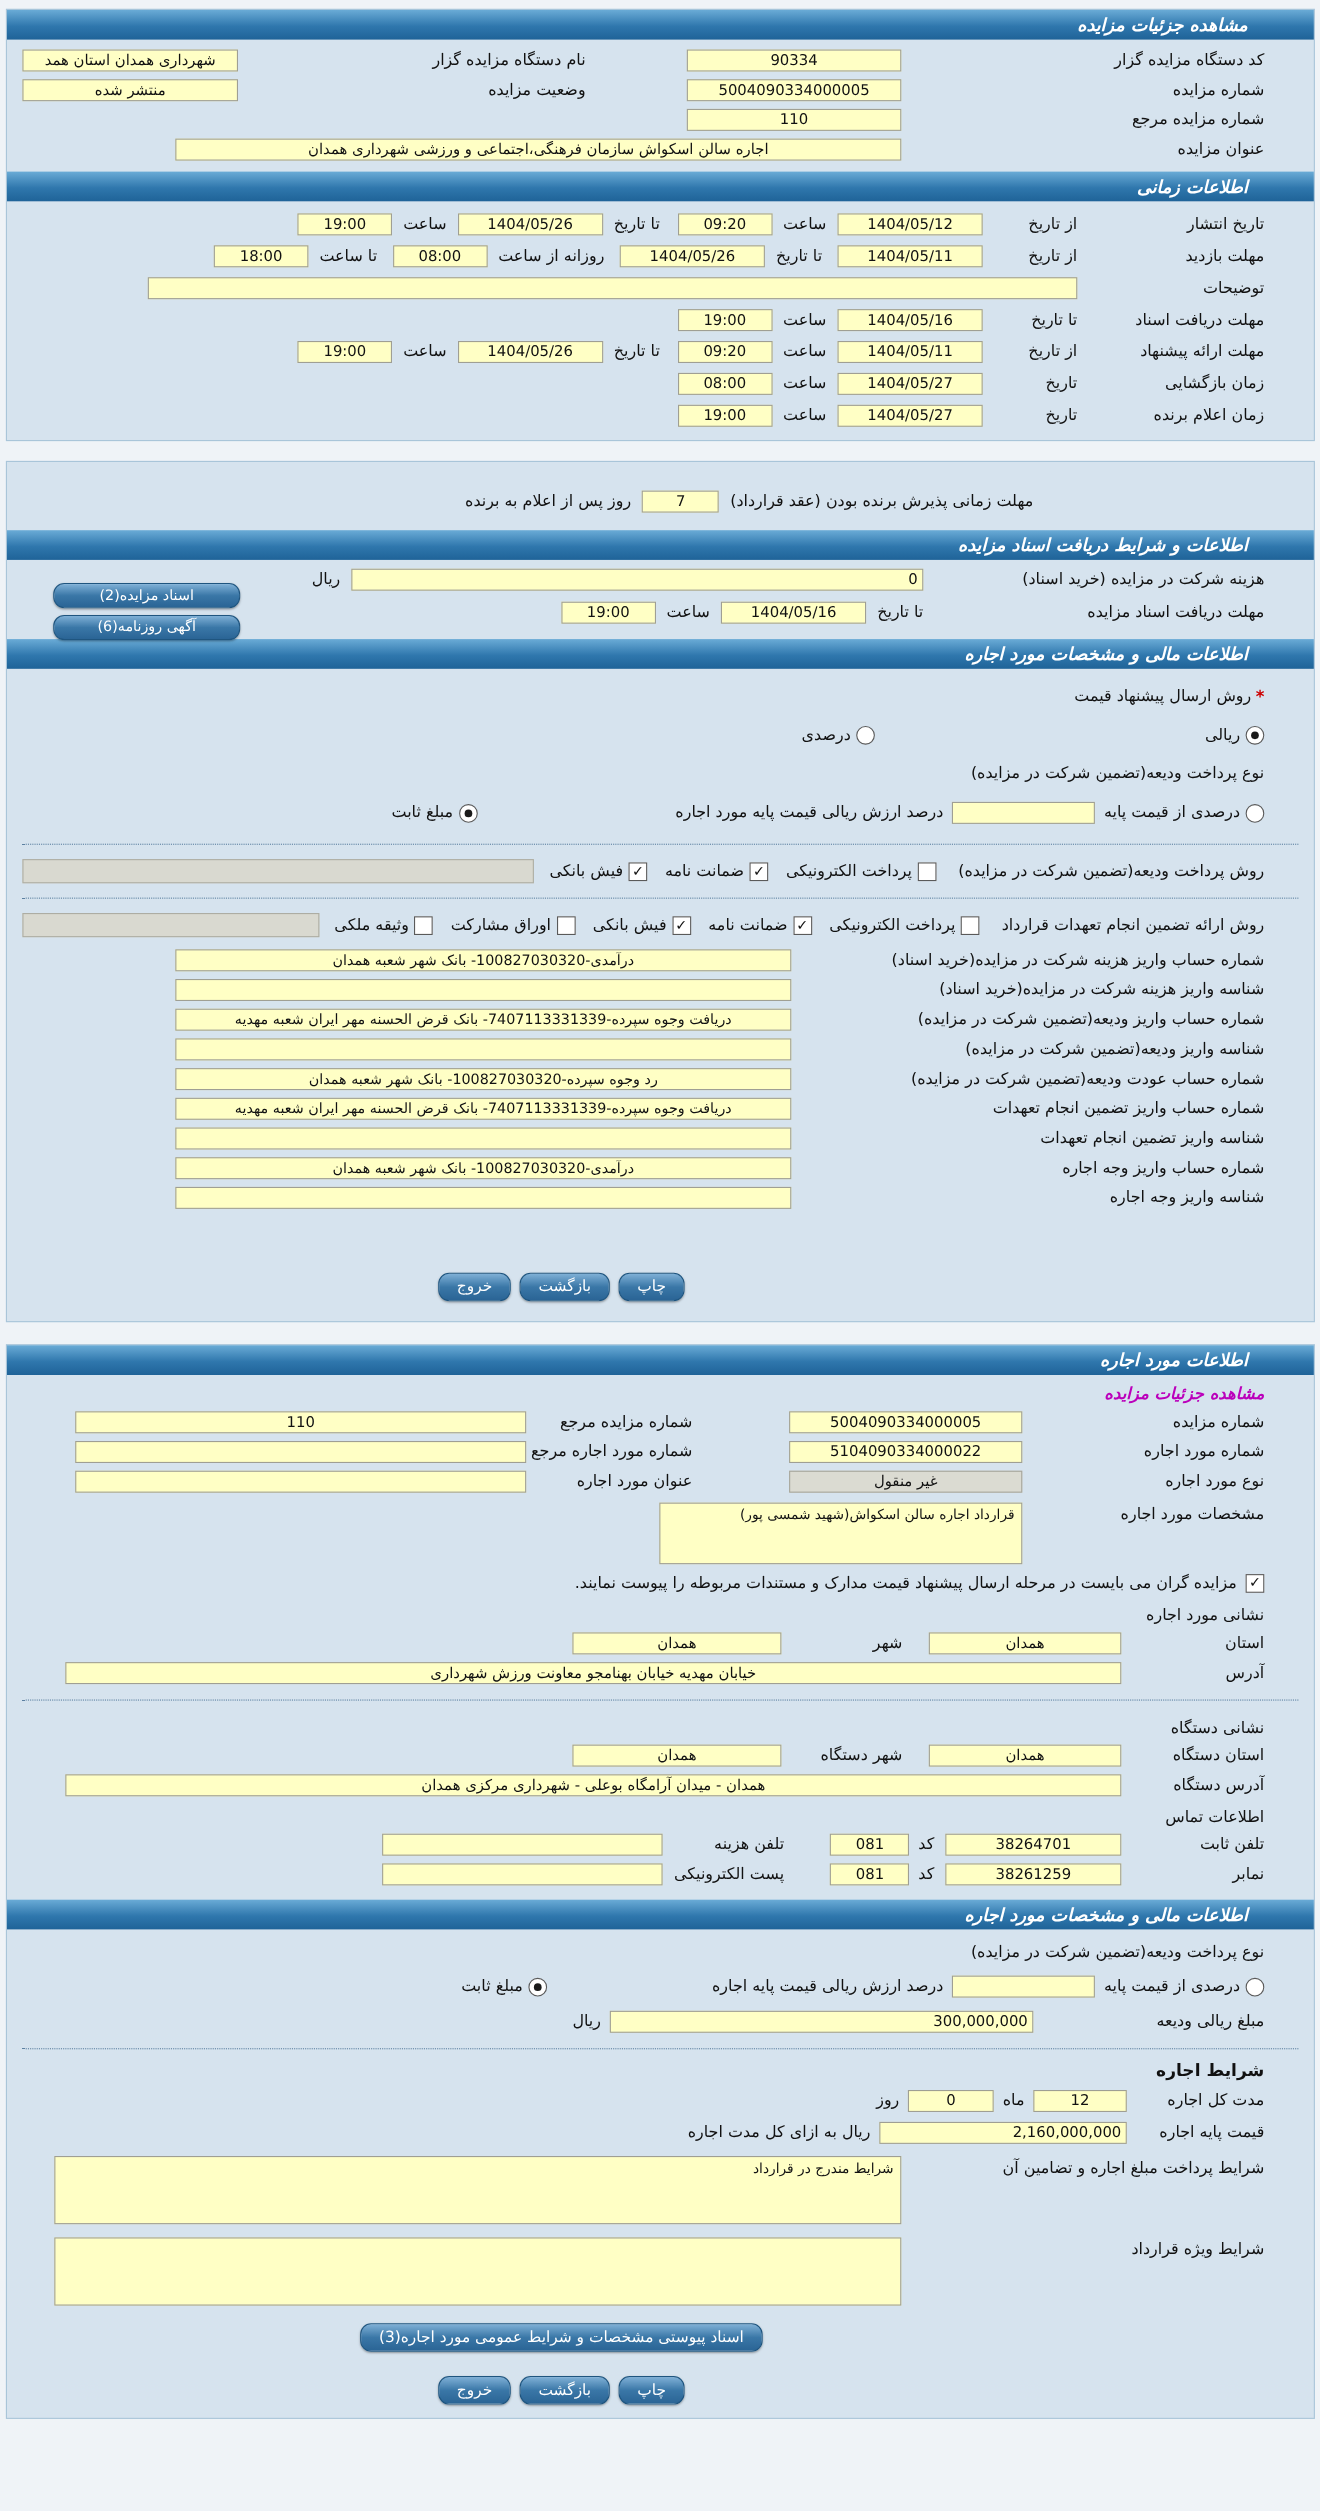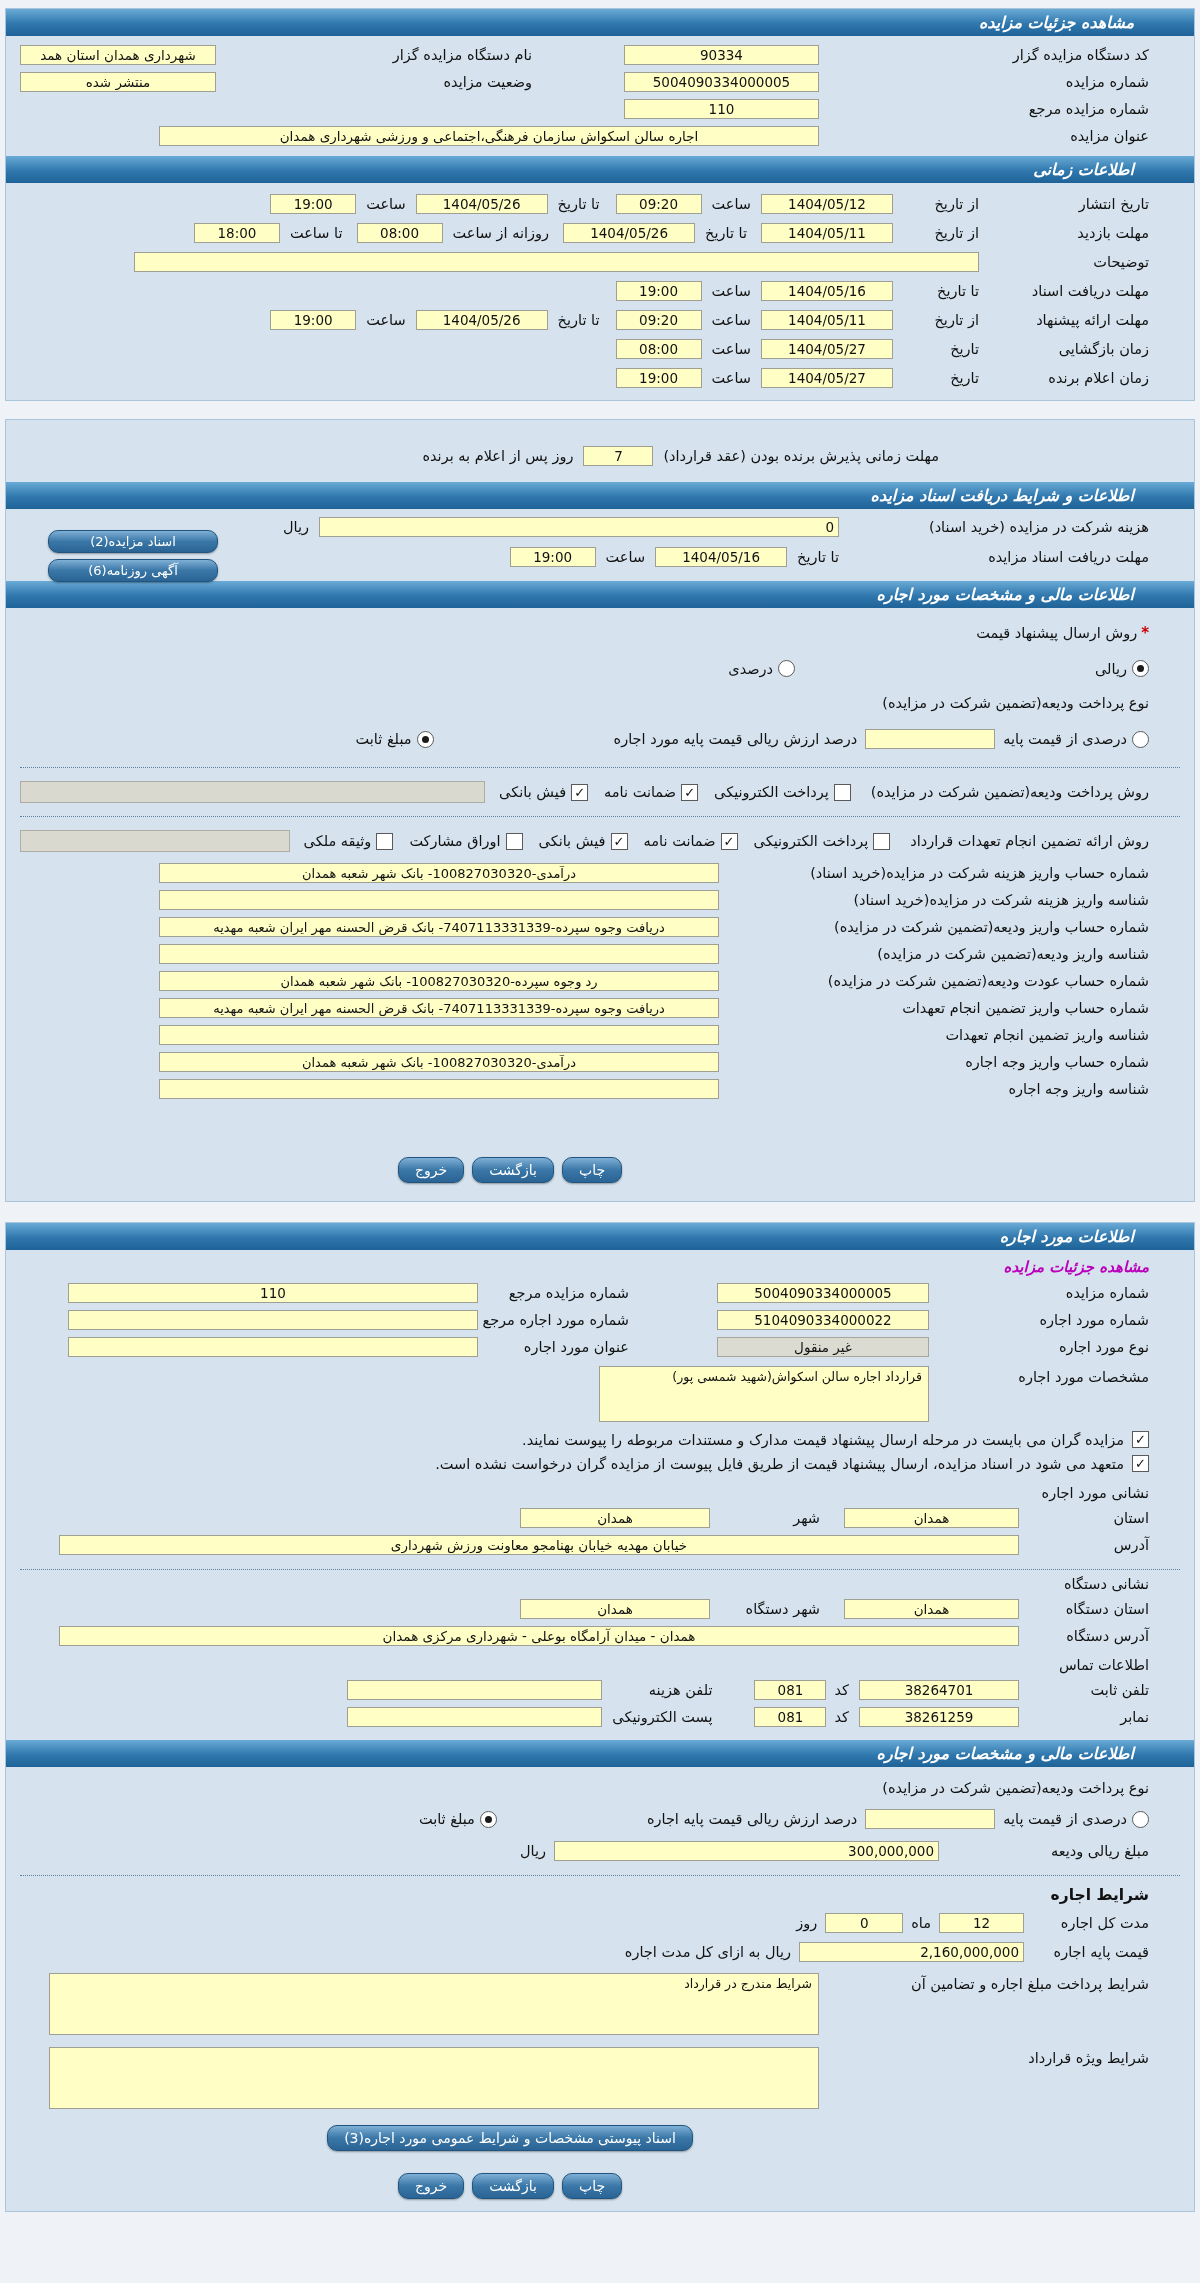--- a/index.html
+++ b/index.html
@@ -319,42 +319,38 @@
   </div>
   <div class="row top" style="margin-top:9px">
     <span class="lbl" style="width:220px;padding-top:3px">مشخصات مورد اجاره</span>
     <textarea class="yta" style="width: 330px; height: 56px;" readonly="">قرارداد اجاره سالن اسکواش(شهید شمسی پور)</textarea>
   </div>
 
   <div class="row" style="margin-top:9px">
     <span class="cb on"></span>
     <span class="lbl" style="margin-right:8px">مزایده گران می بایست در مرحله ارسال پیشنهاد قیمت مدارک و مستندات مربوطه را پیوست نمایند.</span>
   </div>
-  <div class="row">
-    <span class="cb on"></span>
-    <span class="lbl" style="margin-right:8px">متعهد می شود در اسناد مزایده، ارسال پیشنهاد قیمت از طریق فایل پیوست از مزایده گران درخواست نشده است.</span>
-  </div>
 
   <div class="row" style="margin-top:13px">
     <span class="lbl">نشانی مورد اجاره</span>
   </div>
   <div class="row">
     <span class="lbl" style="width:130px">استان</span>
     <input class="yin" style="width: 175px;" readonly="" value="همدان">
     <span class="lbl" style="width:110px;margin-right:24px">شهر</span>
     <input class="yin" style="width: 190px;" readonly="" value="همدان">
   </div>
   <div class="row">
     <span class="lbl" style="width:130px">آدرس</span>
     <input class="yin" style="width: 960px;" readonly="" value="خیابان مهدیه خیابان بهنامجو معاونت ورزش شهرداری">
   </div>
 
   <div class="divider"></div>
 
-  <div class="row" style="margin-top:6px">
+  <div class="row" style="margin-top:17px">
     <span class="lbl">نشانی دستگاه</span>
   </div>
   <div class="row">
     <span class="lbl" style="width:130px">استان دستگاه</span>
     <input class="yin" style="width: 175px;" readonly="" value="همدان">
     <span class="lbl" style="width:110px;margin-right:24px">شهر دستگاه</span>
     <input class="yin" style="width: 190px;" readonly="" value="همدان">
   </div>
   <div class="row">
     <span class="lbl" style="width:130px">آدرس دستگاه</span>

